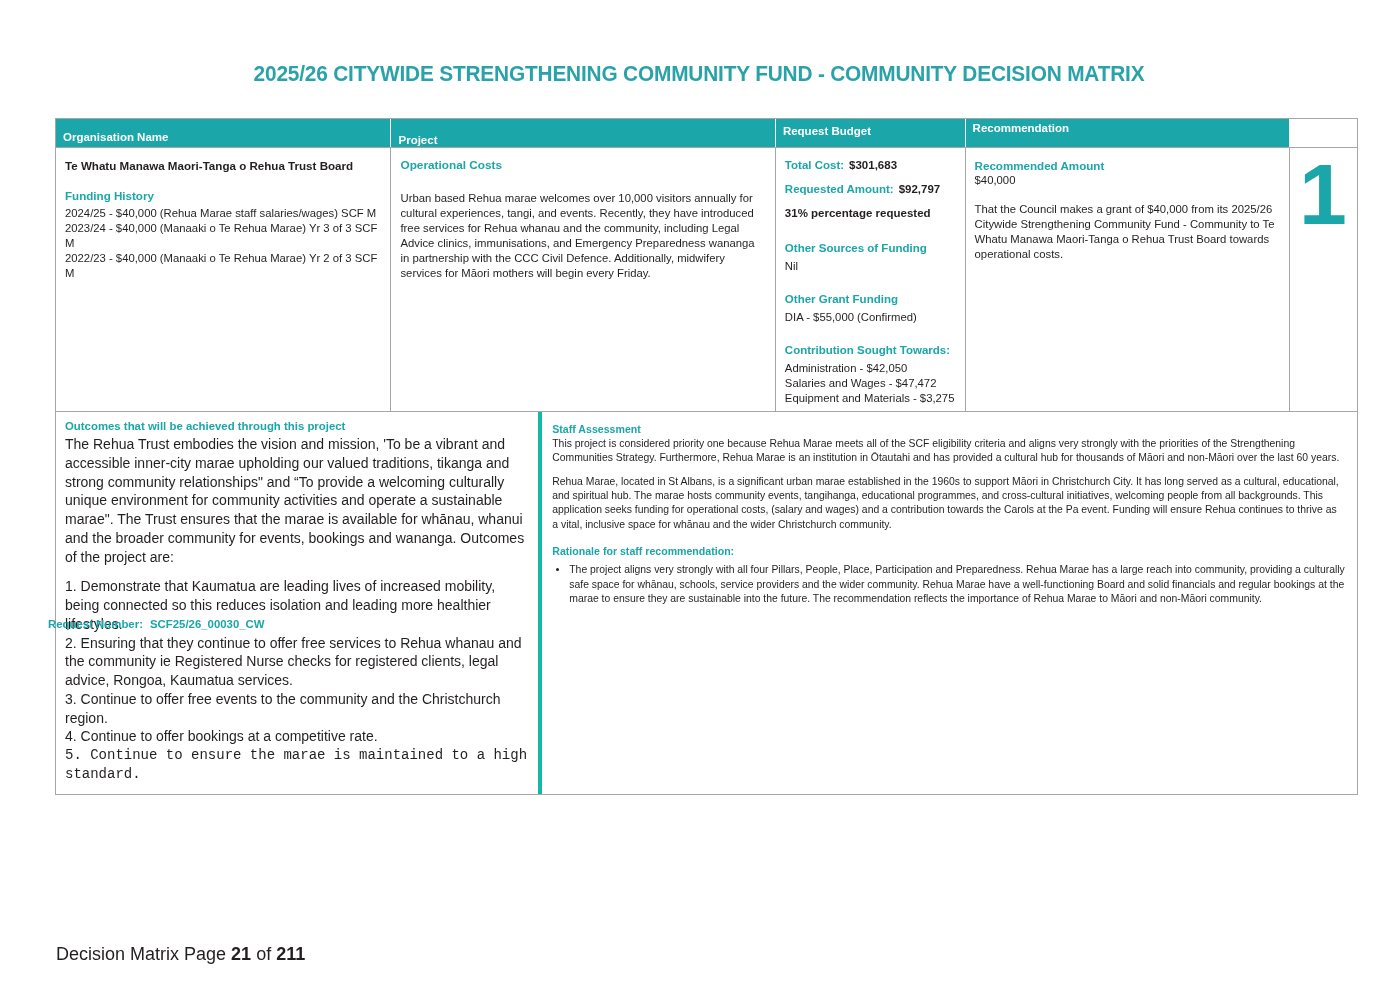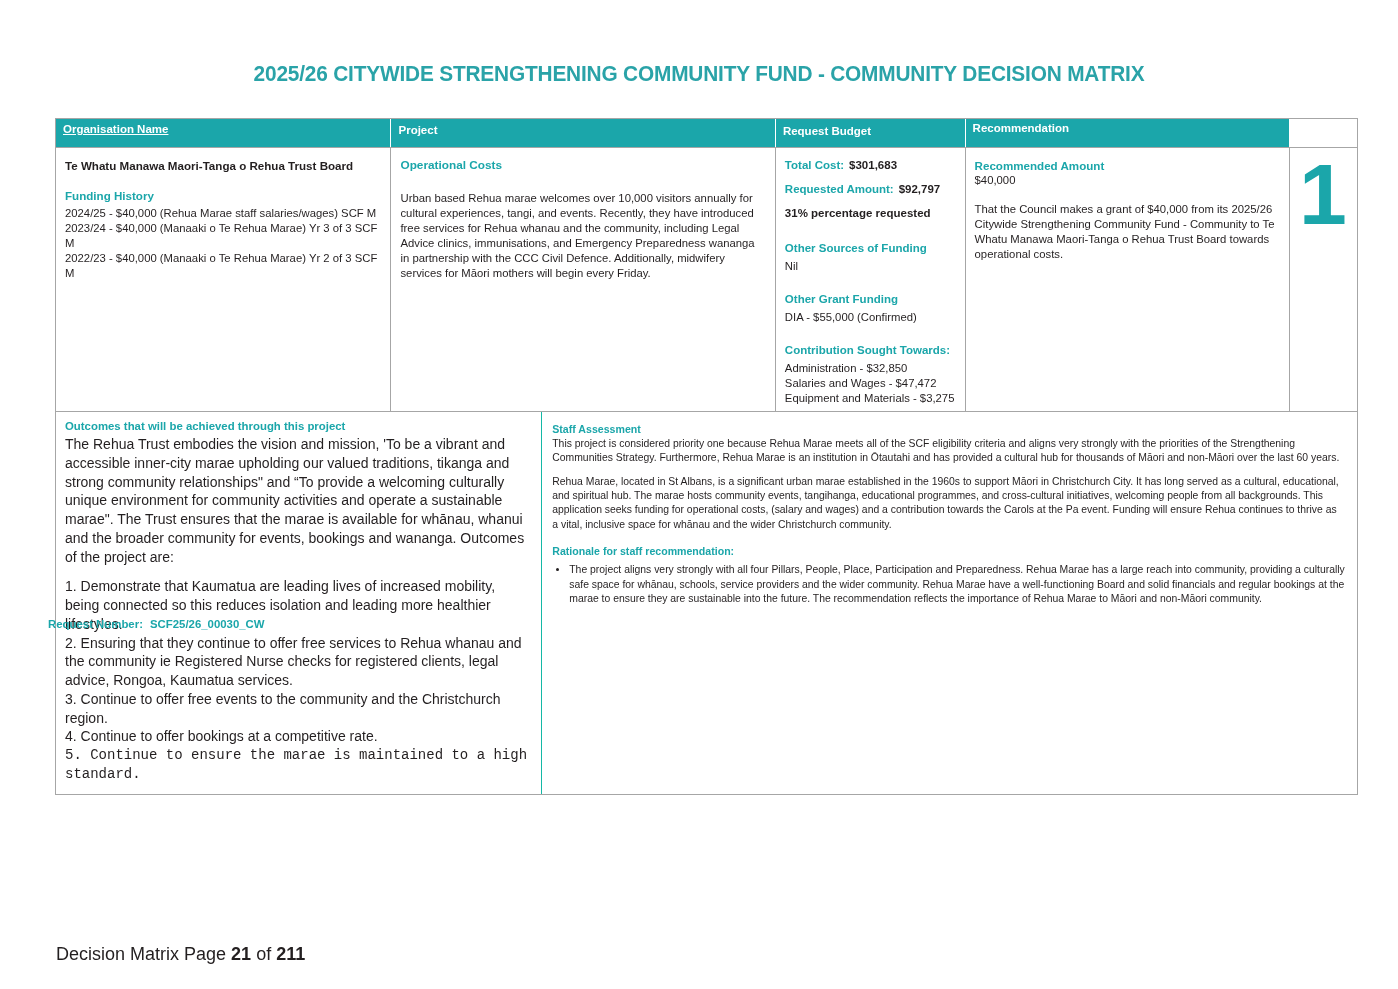--- a/index.html
+++ b/index.html
@@ -53,22 +53,22 @@
 
   .hdr-cell {
     background: #1ba6aa;
     color: #ffffff;
     font-size: 11.5px;
     font-weight: bold;
     padding: 5px 7px 0 7px;
     height: 28px;
     border-right: 1px solid #ffffff;
   }
-  .hdr-cell.org { padding-top: 4px; text-decoration: underline; }
-  .hdr-cell.proj { padding-top: 5px; }
+  .hdr-cell.org { padding-top: 12px; }
+  .hdr-cell.proj { padding-top: 15px; }
   .hdr-cell.budget { padding-top: 6px; }
   .hdr-cell.rec { padding-top: 3px; }
   .hdr-cell.rank { background: #ffffff; border-right: none; }
 
   .col-org   { width: 336px; }
   .col-proj  { width: 385px; }
   .col-budget{ width: 190px; }
   .col-rec   { width: 325px; }
   .col-rank  { width: 67px; }
 
@@ -146,21 +146,21 @@
     position: absolute;
     left: 55px;
     top: 411px;
     width: 1303px;
     display: flex;
     border: 1px solid #a6a6a6;
     background: #fff;
   }
   .panel-left {
     width: 487px;
-    border-right: 1px solid #14b8a6;
+    border-right: 4px solid #14b8a6;
     padding: 8px 10px 10px 9px;
   }
   .panel-right {
     width: 816px;
     padding: 11px 12px 10px 10px;
   }
   .panel-head {
     color: #1ba6aa;
     font-weight: bold;
     font-size: 11.4px;
@@ -256,21 +256,21 @@
         <div class="pct">31% percentage requested</div>
 
         <div class="sub-head">Other Sources of Funding</div>
         <div class="sub-val">Nil</div>
 
         <div class="sub-head">Other Grant Funding</div>
         <div class="sub-val">DIA - $55,000 (Confirmed)</div>
 
         <div class="sub-head">Contribution Sought Towards:</div>
         <div class="sub-val tight">
-          <span class="cl">Administration - $32,850</span>
+          <span class="cl">Administration - $42,050</span>
           <span class="cl">Salaries and Wages - $47,472</span>
           <span class="cl">Equipment and Materials - $3,275</span>
         </div>
       </div>
 
       <div class="body-cell col-rec">
         <div class="rec-amt-label">Recommended Amount</div>
         <div class="rec-amt-val">$40,000</div>
         <p class="para">That the Council makes a grant of $40,000 from its 2025/26 Citywide Strengthening Community Fund - Community to Te Whatu Manawa Maori-Tanga o Rehua Trust Board towards operational costs.</p>
       </div>

